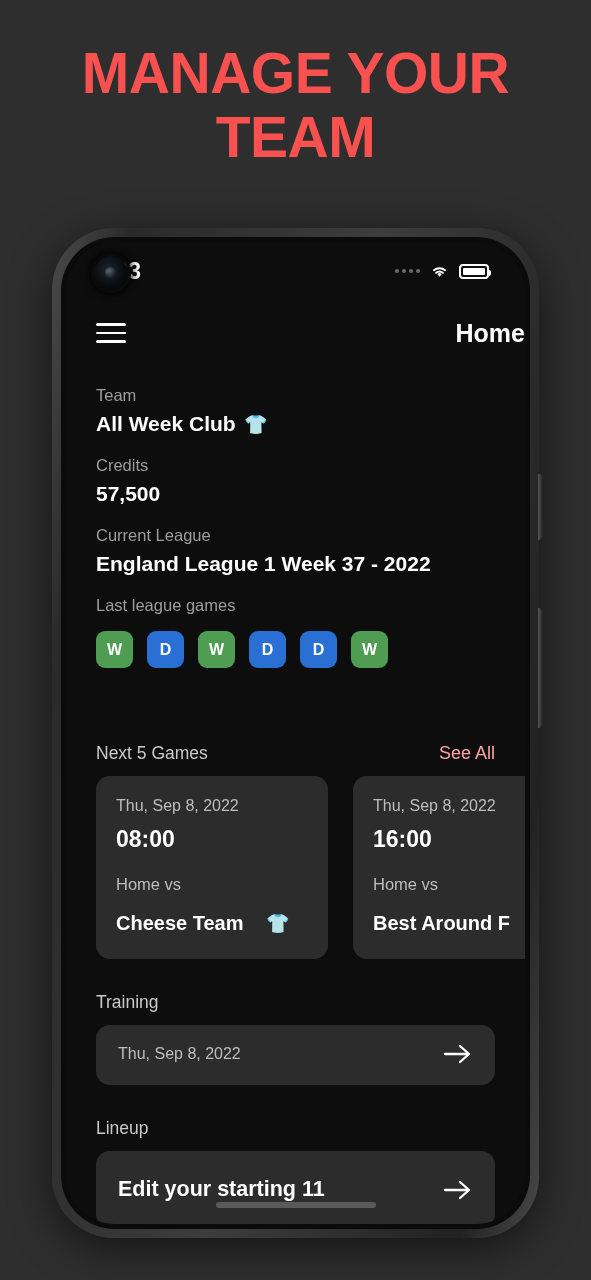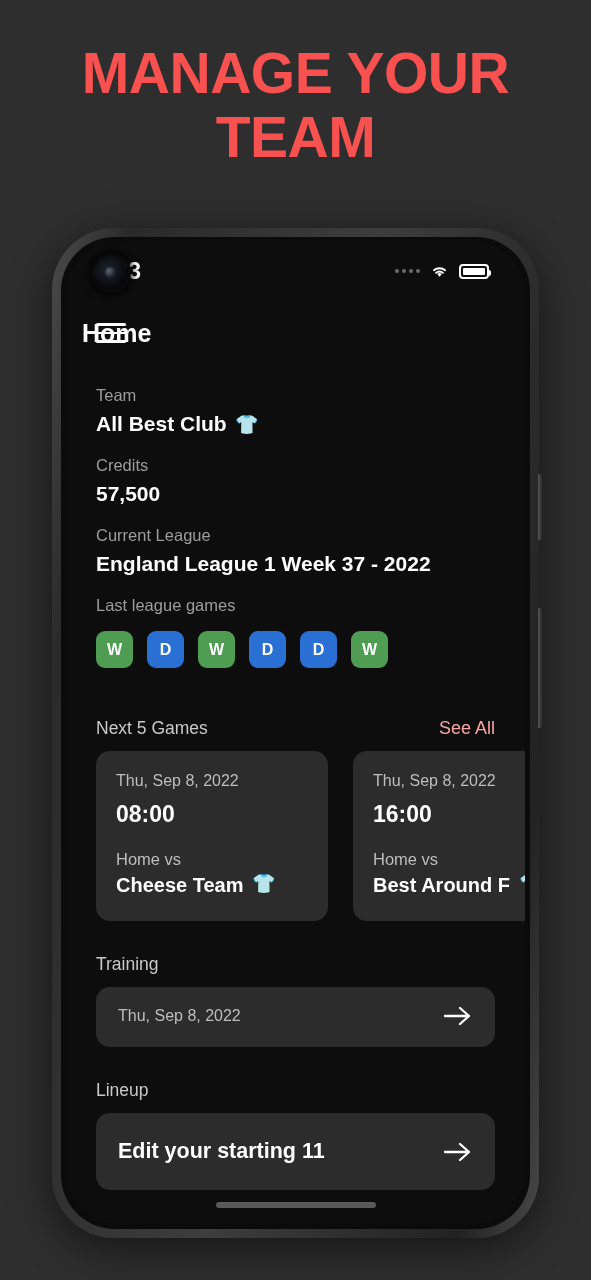--- a/index.html
+++ b/index.html
@@ -104,21 +104,21 @@
     height:66px;
     display:flex; align-items:center;
     padding:0 30px;
     position:relative;
   }
   .hamburger { width:30px; cursor:pointer; }
   .hamburger span {
     display:block; height:2.5px; background:#fff; border-radius:2px; margin:6px 0;
   }
   .appbar-title {
-    position:absolute; left:16px; right:0; text-align:left;
+    position:absolute; left:16px; right:0; text-align:right;
     color:#fff; font-size:25px; font-weight:bold;
     pointer-events:none;
   }
 
   .content { padding:0 30px; }
 
   .field-label {
     color:#9d9d9d; font-size:16.5px;
     margin-top:20px;
   }
@@ -136,21 +136,21 @@
     display:flex; gap:14px; margin-top:16px;
   }
   .result-badge {
     width:37px; height:37px; border-radius:9px;
     display:flex; align-items:center; justify-content:center;
     color:#fff; font-size:16px; font-weight:bold;
   }
 
   .section-head {
     display:flex; align-items:flex-end; justify-content:space-between;
-    margin-top:50px;
+    margin-top:75px;
   }
   .section-title { color:#c9c9c9; font-size:17.5px; }
   .see-all { color:#fca5a5; font-size:18px; cursor:pointer; }
 
   
   .games-strip {
     display:flex; gap:25px;
     margin-top:12px;
     margin-right:-30px;
   }
@@ -158,22 +158,22 @@
     flex:0 0 auto;
     width:232px;
     background:#2c2c2c;
     border-radius:14px;
     padding:21px 20px 24px 20px;
   }
   .gc-date { color:#bdbdbd; font-size:16px; }
   .gc-time { color:#fff; font-size:23px; font-weight:bold; margin-top:11px; }
   .gc-ha   { color:#bdbdbd; font-size:16.5px; margin-top:22px; }
   .gc-team {
-    color:#fff; font-size:20px; font-weight:bold; margin-top:5px;
-    display:flex; gap:9px; white-space:nowrap;
+    color:#fff; font-size:20px; font-weight:bold; margin-top:18px;
+    display:flex; align-items:center; gap:23px; white-space:nowrap;
   }
 
   .block-label { color:#c9c9c9; font-size:17.5px; margin-top:33px; }
 
   .action-card {
     background:#2c2c2c; border-radius:14px;
     margin-top:12px;
     padding:18px 22px 20px 22px;
     display:flex; align-items:center; justify-content:space-between;
     gap:14px; cursor:pointer;
@@ -229,21 +229,21 @@
             <span></span>
             <span></span>
         </div>
         <div class="appbar-title">Home</div>
       </div>
 
       <div class="content">
 
         <div class="field-label">Team</div>
         <div class="field-value">
-          <span>All Best Club</span>
+          <span>All Week Club</span>
           <span class="jersey blue">👕</span>
         </div>
 
         <div class="field-label">Credits</div>
         <div class="field-value">57,500</div>
 
         <div class="field-label">Current League</div>
         <div class="field-value">England League 1 Week 37 - 2022</div>
 
         <div class="field-label">Last league games</div>

